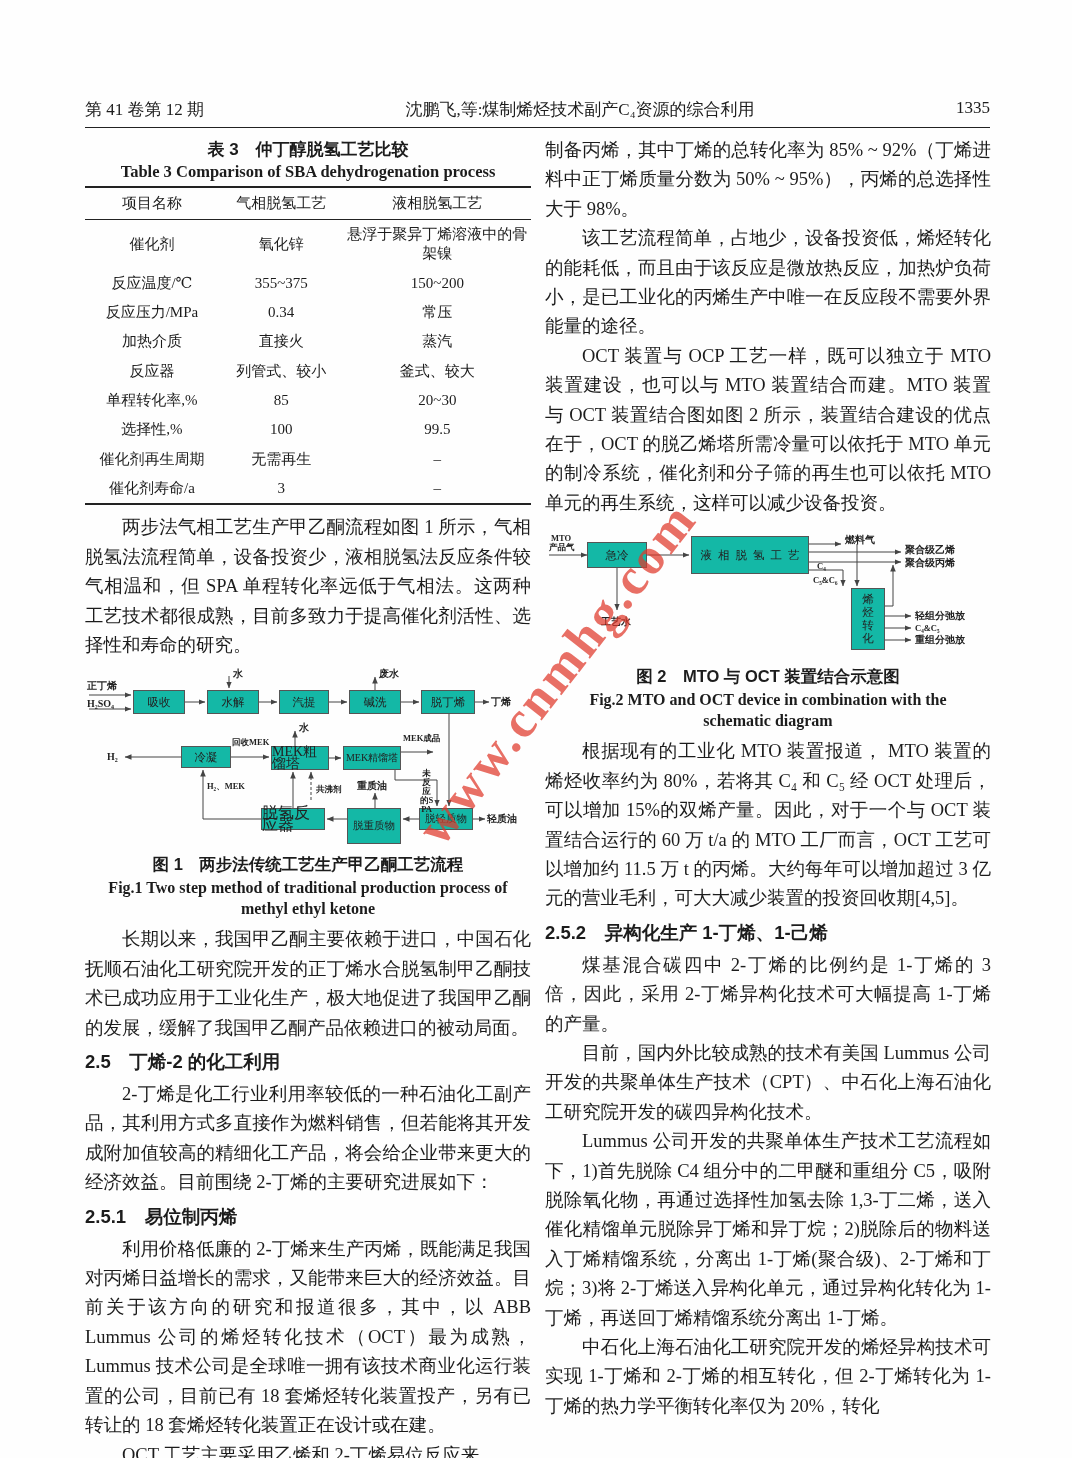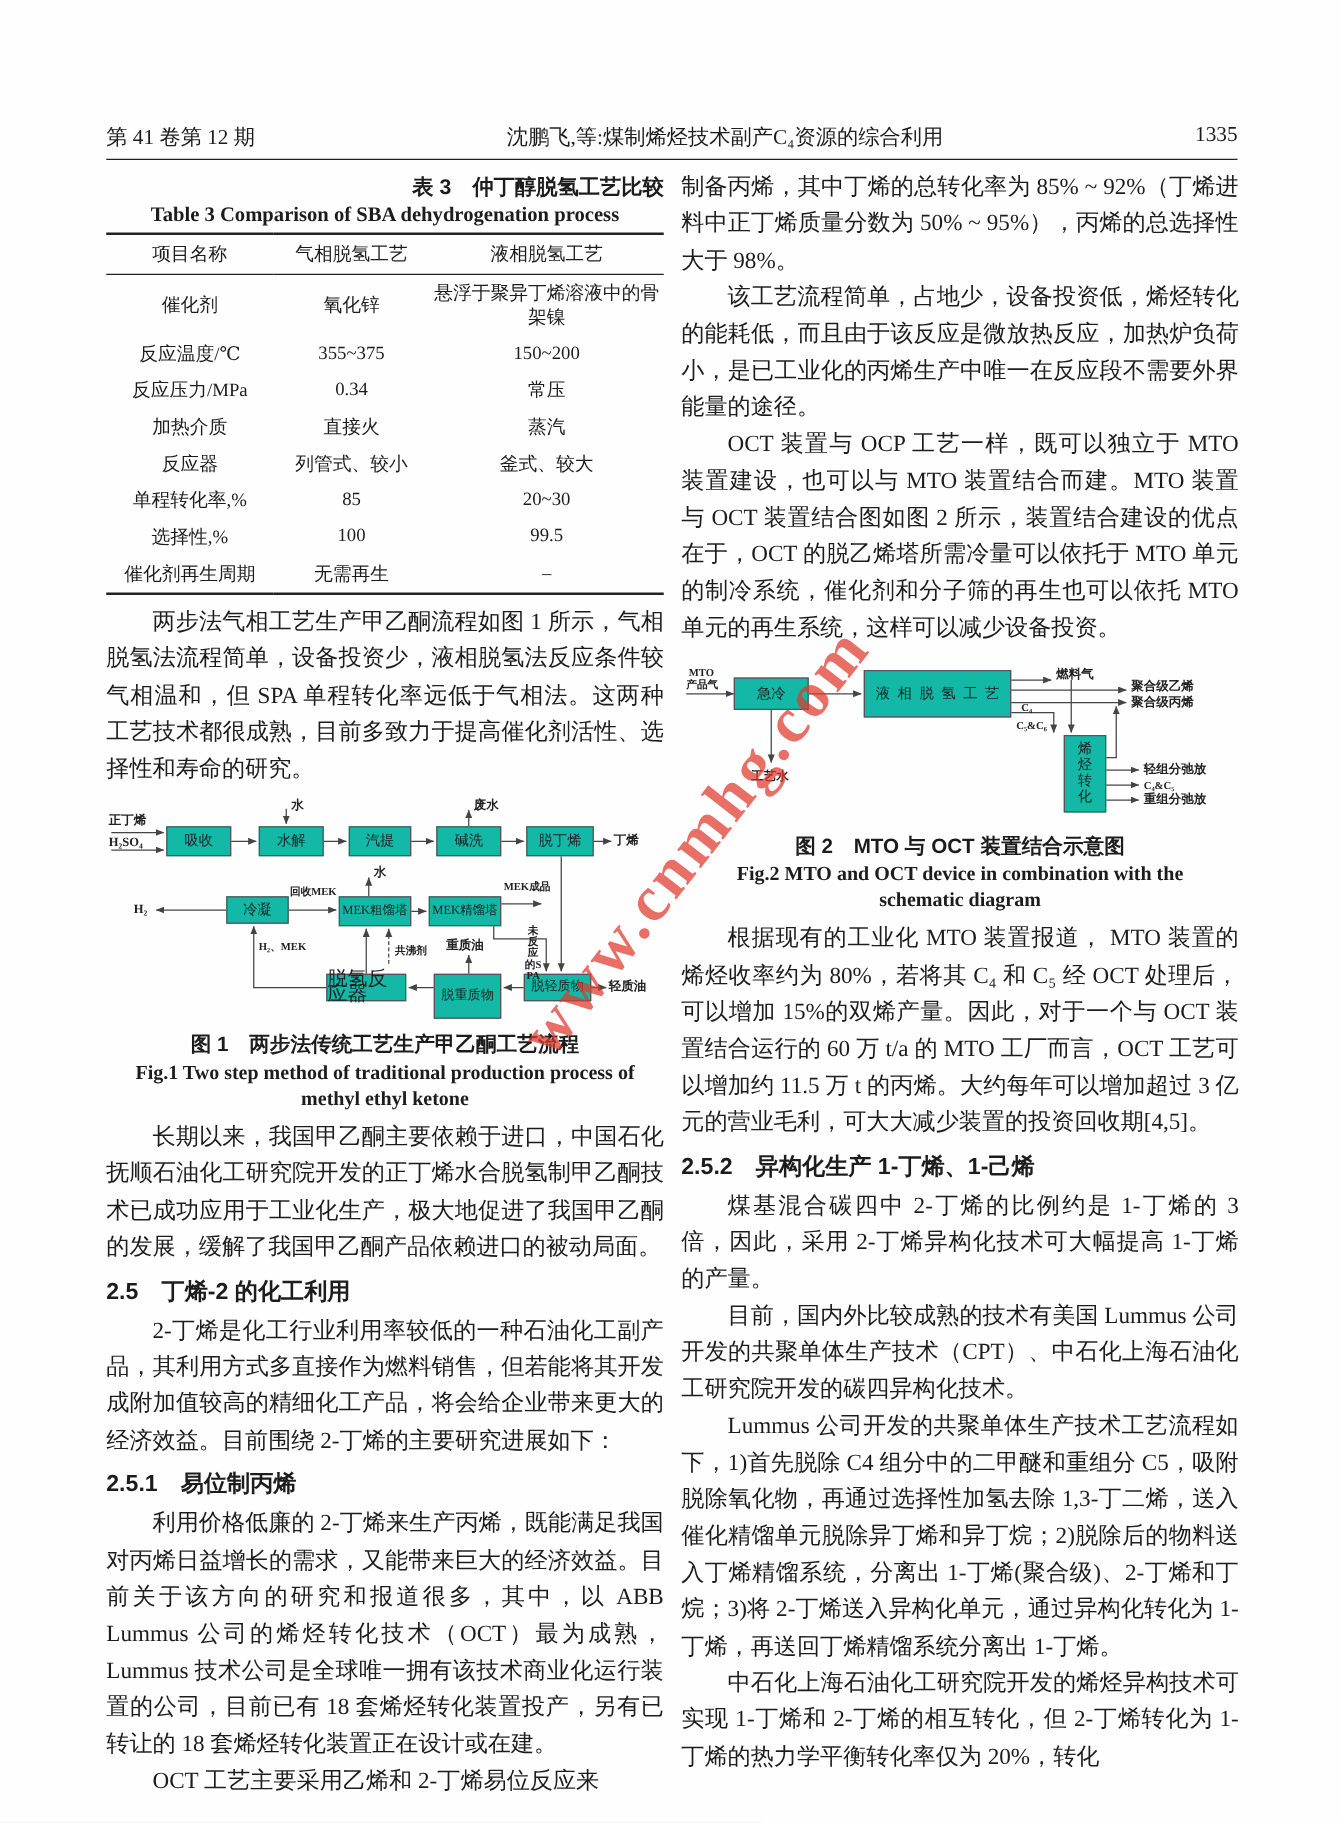--- a/index.html
+++ b/index.html
@@ -12,21 +12,21 @@
   
   .col{position:absolute;top:136px;width:446px;}
   .col-left{left:85px;}
   .col-right{left:545px;}
   p.body{font-size:18.5px;line-height:29.4px;text-align:justify;margin:0;}
   p.indent{text-indent:2em;}
   h3.sec{font-family:"Liberation Sans","DejaVu Sans",sans-serif;font-weight:bold;
          font-size:18.5px;margin:4px 0;line-height:29px;}
   
   .tbl-title-zh{font-family:"Liberation Sans","DejaVu Sans",sans-serif;font-weight:bold;
-                font-size:17px;text-align:right;margin:2px 0 0 0;}
+                font-size:17px;text-align:center;margin:2px 0 0 0;}
   .tbl-title-en{font-weight:bold;font-size:16.5px;text-align:center;margin:1px 0 4px 0;}
   table.cmp{width:100%;border-collapse:collapse;font-size:15px;text-align:center;
             border-top:2px solid #222;border-bottom:2px solid #222;}
   table.cmp th{border-bottom:1.2px solid #222;font-weight:normal;padding:6px 2px;}
   table.cmp td{padding:5.2px 2px;}
   
   .fig{position:relative;}
   .fig svg{position:absolute;left:0;top:0;}
   .fbox{position:absolute;border:1px solid #555;background:#14b8a6;display:flex;align-items:center;
         justify-content:center;font-size:11.5px;line-height:12px;color:#222;box-sizing:border-box;}
@@ -105,20 +105,25 @@
             <td>20~30</td>
           </tr>
         <tr>
             <td>选择性,%</td>
             <td>100</td>
             <td>99.5</td>
           </tr>
         <tr>
             <td>催化剂再生周期</td>
             <td>无需再生</td>
+            <td>–</td>
+          </tr>
+        <tr>
+            <td>催化剂寿命/a</td>
+            <td>3</td>
             <td>–</td>
           </tr>
       </tbody>
     </table>
 
     <p class="body indent" style="margin-top:8px">两步法气相工艺生产甲乙酮流程如图 1 所示，气相脱氢法流程简单，设备投资少，液相脱氢法反应条件较气相温和，但 SPA 单程转化率远低于气相法。这两种工艺技术都很成熟，目前多致力于提高催化剂活性、选择性和寿命的研究。</p>
 
     <div class="fig" style="width:446px;height:178px;margin-top:8px;">
       <svg width="446" height="178" viewBox="0 0 446 178">
         <defs>
@@ -152,21 +157,21 @@
           <line x1="388" y1="151" x2="400" y2="151" marker-end="url(#a1)"></line>
         </g>
       </svg>
 
       <div class="fbox" style="left:48px;top:22px;width:52px;height:24px">吸收</div>
       <div class="fbox" style="left:122px;top:22px;width:52px;height:24px">水解</div>
       <div class="fbox" style="left:194px;top:22px;width:50px;height:24px">汽提</div>
       <div class="fbox" style="left:264px;top:22px;width:52px;height:24px">碱洗</div>
       <div class="fbox" style="left:336px;top:22px;width:54px;height:24px">脱丁烯</div>
       <div class="fbox" style="left:96px;top:78px;width:50px;height:22px">冷凝</div>
-      <div class="fbox" style="left:186px;top:78px;width:58px;height:24px;font-size:10px">MEK粗馏塔</div>
+      <div class="fbox" style="left:186px;top:78px;width:58px;height:24px;font-size:14px">MEK粗馏塔</div>
       <div class="fbox" style="left:258px;top:78px;width:58px;height:24px;font-size:10px">MEK精馏塔</div>
       <div class="fbox" style="left:176px;top:140px;width:64px;height:22px;font-size:16px">脱氢反应器</div>
       <div class="fbox" style="left:262px;top:140px;width:54px;height:36px;font-size:10.5px">脱重质物</div>
       <div class="fbox" style="left:334px;top:140px;width:54px;height:22px;font-size:10.5px">脱轻质物</div>
 
       <div class="flab" style="left:2px;top:12px">正丁烯</div>
       <div class="flab" style="left:2px;top:30px">H₂SO₄</div>
       <div class="flab" style="left:148px;top:0px">水</div>
       <div class="flab" style="left:294px;top:0px">废水</div>
       <div class="flab" style="left:406px;top:28px">丁烯</div>

